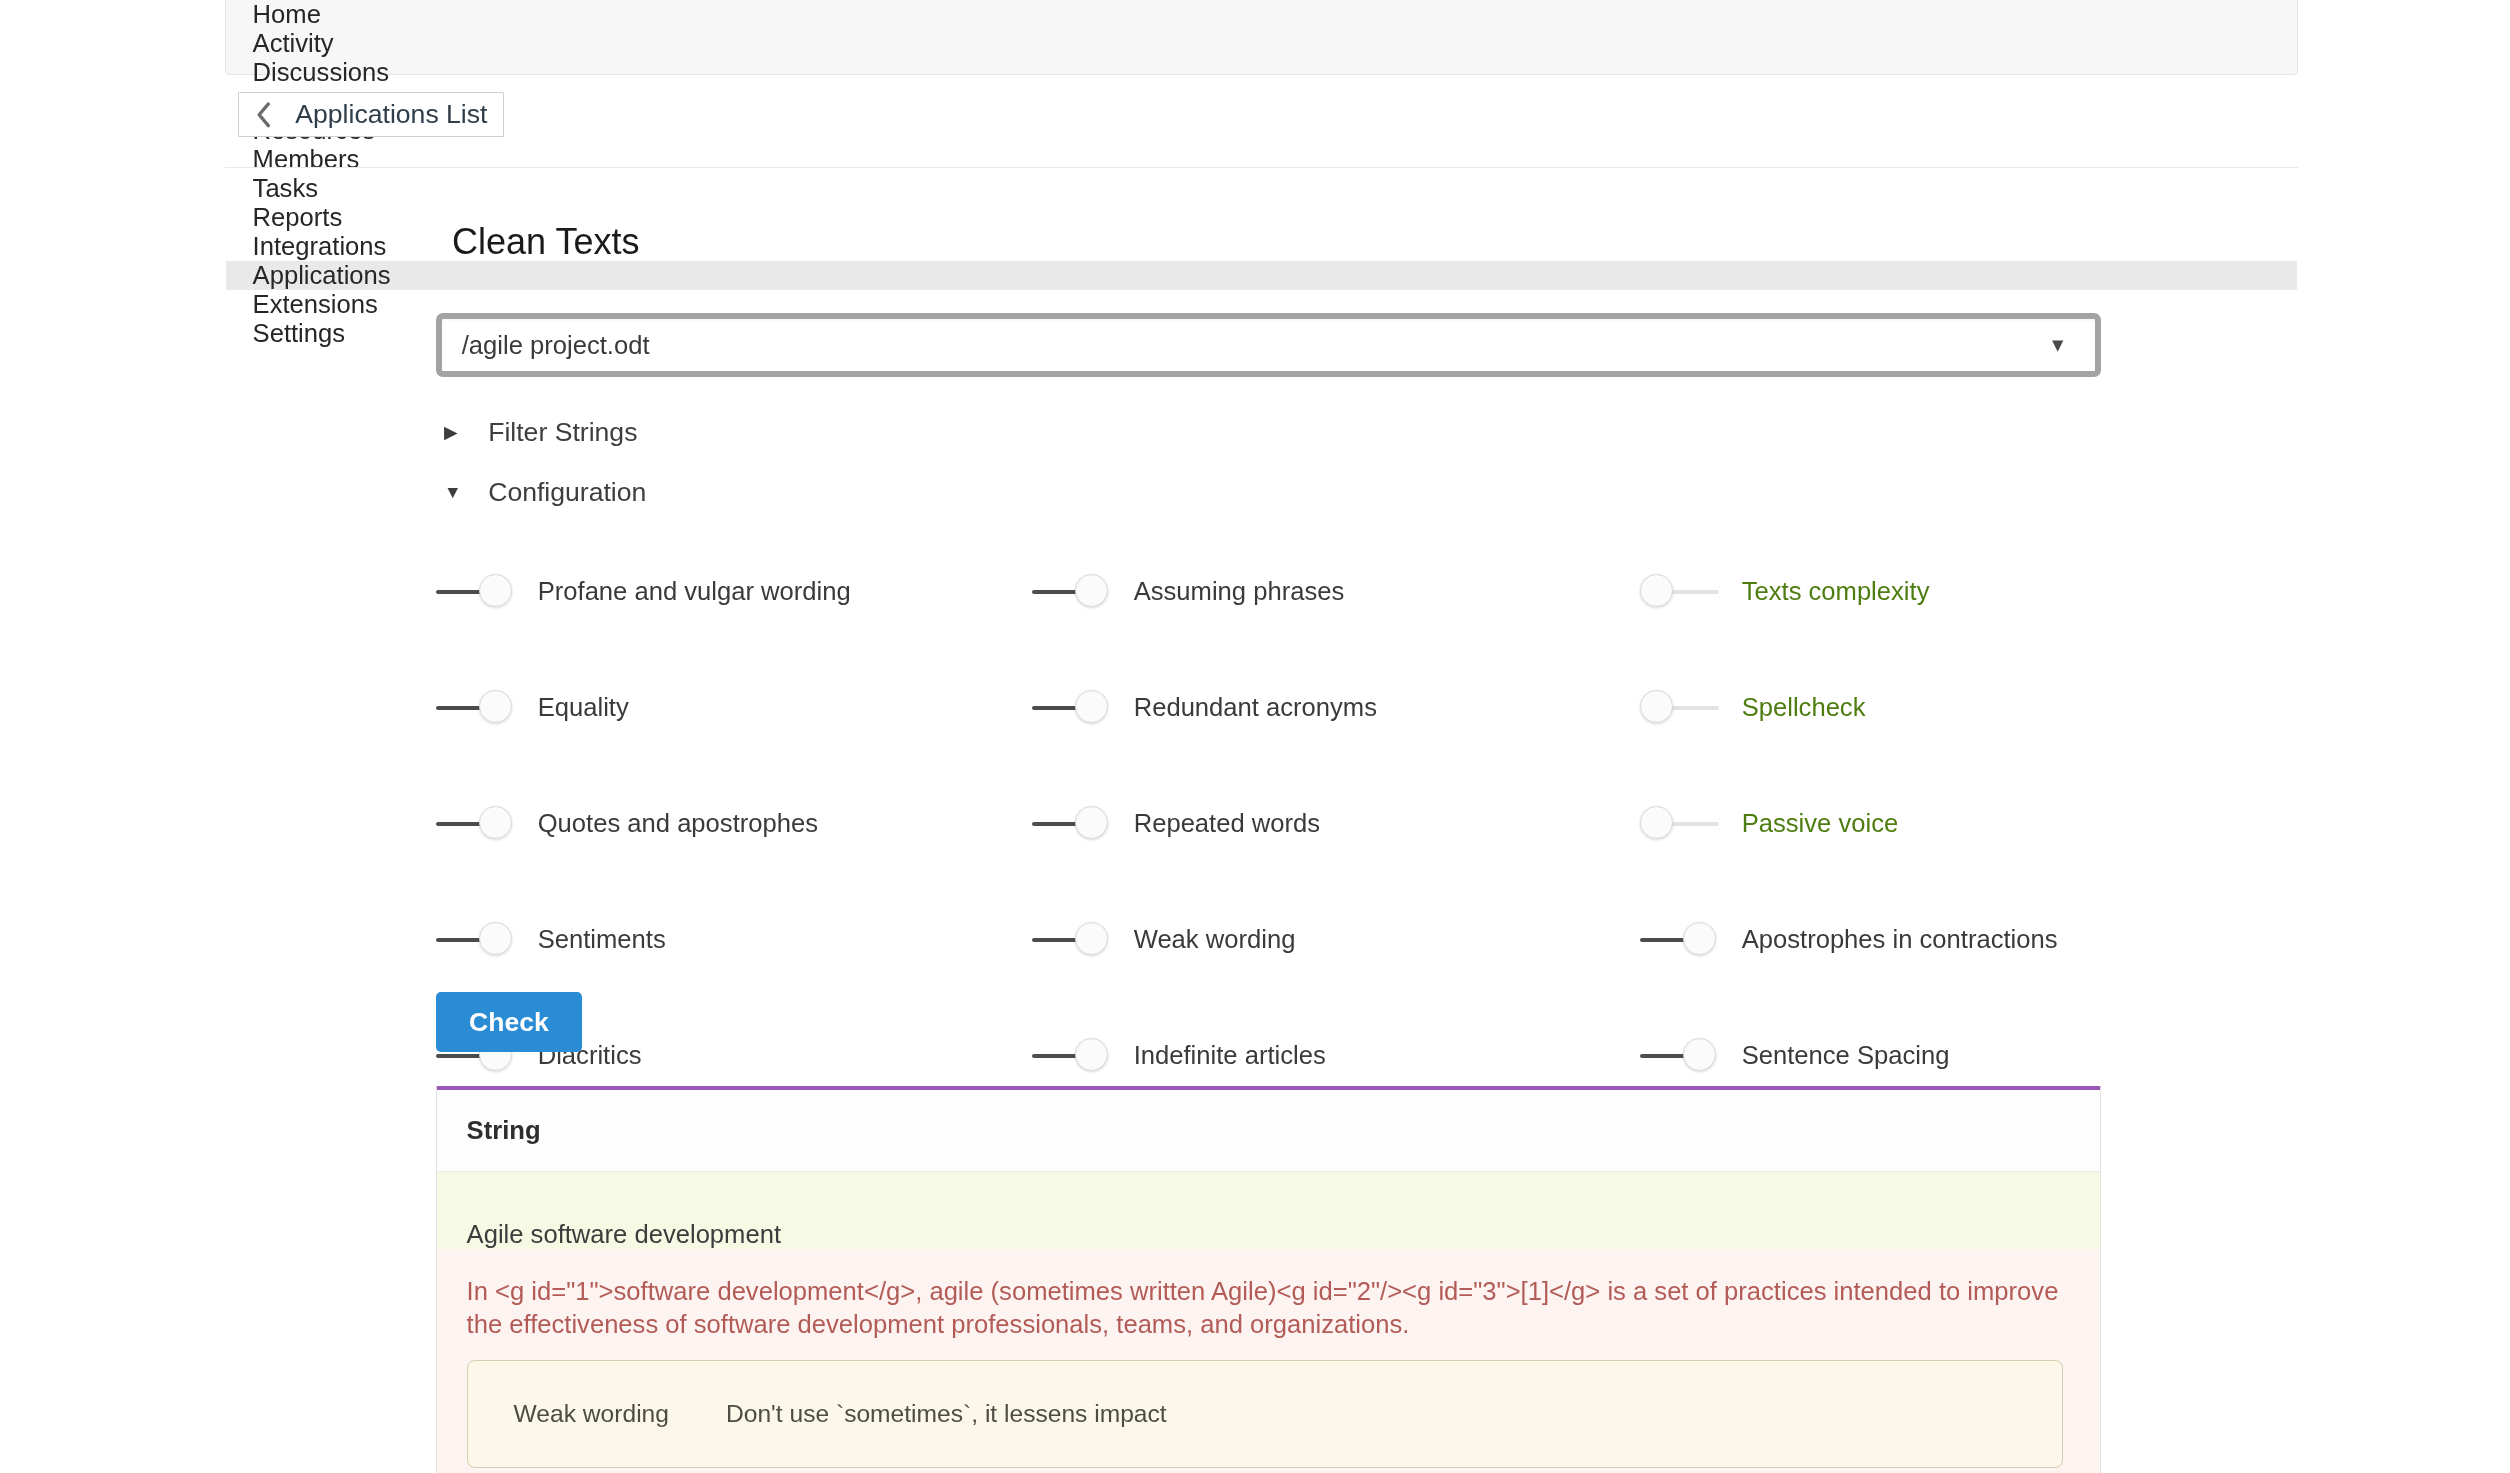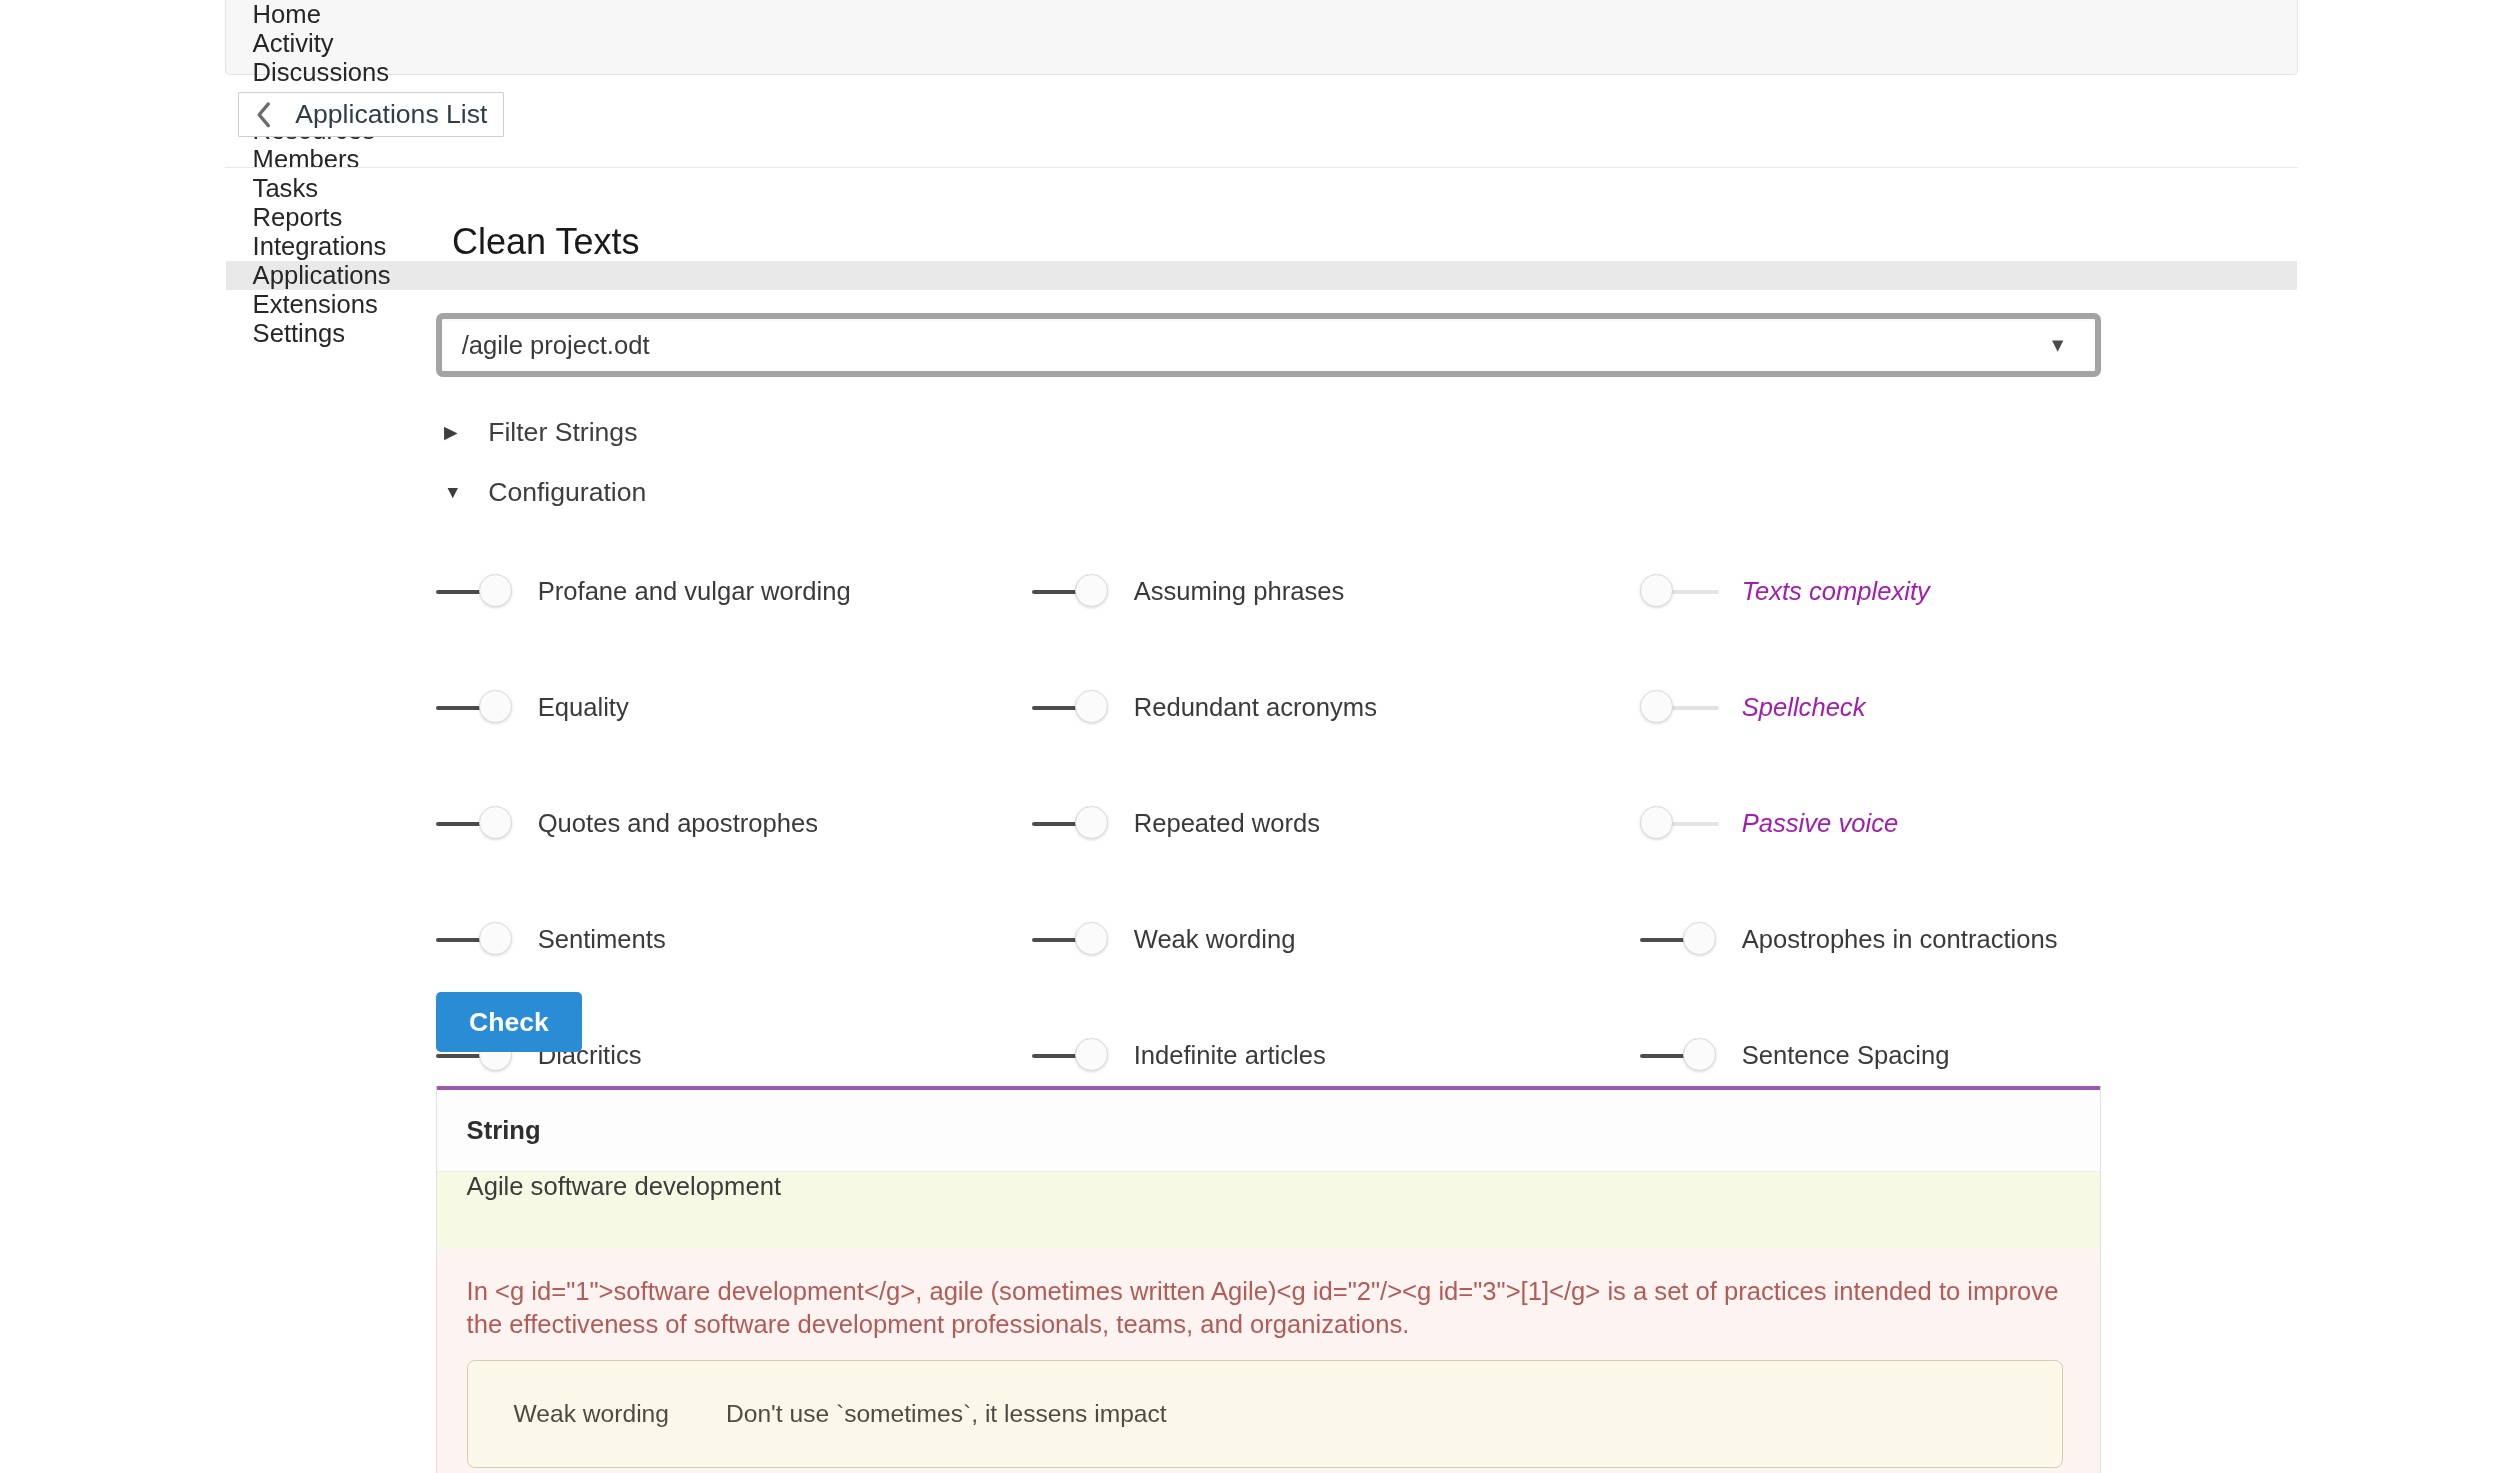--- a/index.html
+++ b/index.html
@@ -55,41 +55,41 @@
   .switch .track{position:absolute;top:17.7px;height:3.9px;border-radius:2px;}
   .toggle-row.on  .track{left:0;width:49px;background:#4c4c4c;}
   .toggle-row.off .track{left:29.6px;width:49px;background:#e3e3e3;}
   .switch .knob{
     position:absolute;top:2px;width:33px;height:33px;border-radius:50%;
     background:#fbfbfb;border:1px solid #dadada;box-shadow:0 1px 3px rgba(0,0,0,0.15);box-sizing:border-box;
   }
   .toggle-row.on  .knob{left:43px;}
   .toggle-row.off .knob{left:0;}
   .toggle-label{font-size:25.6px;color:#3a3a3a;white-space:nowrap;}
-  .toggle-row.off .toggle-label{color:#a21caf;font-style:italic;}
+  .toggle-row.off .toggle-label{color:#4d7c0f;}
 
   
   .check-button{
     position:absolute;left:0;top:992px;width:146px;height:60px;
     background:var(--accent-blue,#2a8cd4);color:#fff;font-size:26.6px;font-weight:700;
     border:none;border-radius:4.9px;cursor:pointer;font-family:inherit;
   }
 
   
   .results-panel{
     position:absolute;left:0;top:1086px;width:1665px;height:414px;box-sizing:border-box;
     border:1px solid #e1e1e1;border-top:4.9px solid var(--panel-purple,#9b59b6);border-radius:2px;
     background:#fff;display:flex;flex-direction:column;overflow:hidden;
   }
   .panel-header{
     height:81px;flex:none;display:flex;align-items:center;padding:0 29.6px;
     font-size:25.6px;font-weight:700;color:#2e2e2e;border-bottom:1px solid #ededed;background:#fdfdfd;
   }
   .string-row{
-    height:77px;flex:none;display:flex;align-items:flex-start;padding:0 29.6px;
+    height:77px;flex:none;display:flex;align-items:flex-end;padding:0 29.6px;
     background:var(--string-row-bg,#f6f9e3);font-size:25.6px;color:#3c3c3c;cursor:pointer;
   }
   .detail{flex:1;background:var(--detail-bg,#fdf3f1);padding:25.6px 29.6px 0 29.6px;}
   .flagged-text{margin:0;font-size:25.6px;line-height:33px;color:var(--flagged-red,#b25b57);max-width:1601px;}
   .issue-box{
     margin:19.7px 7.9px 0 0;background:var(--issue-box-bg,#fcf8e9);
     border:1px solid #d2ceb0;border-radius:7.9px;padding:39px 46px;
     display:flex;align-items:center;gap:57px;
   }
   .issue-type{font-size:24.6px;color:#4e4b43;white-space:nowrap;}

